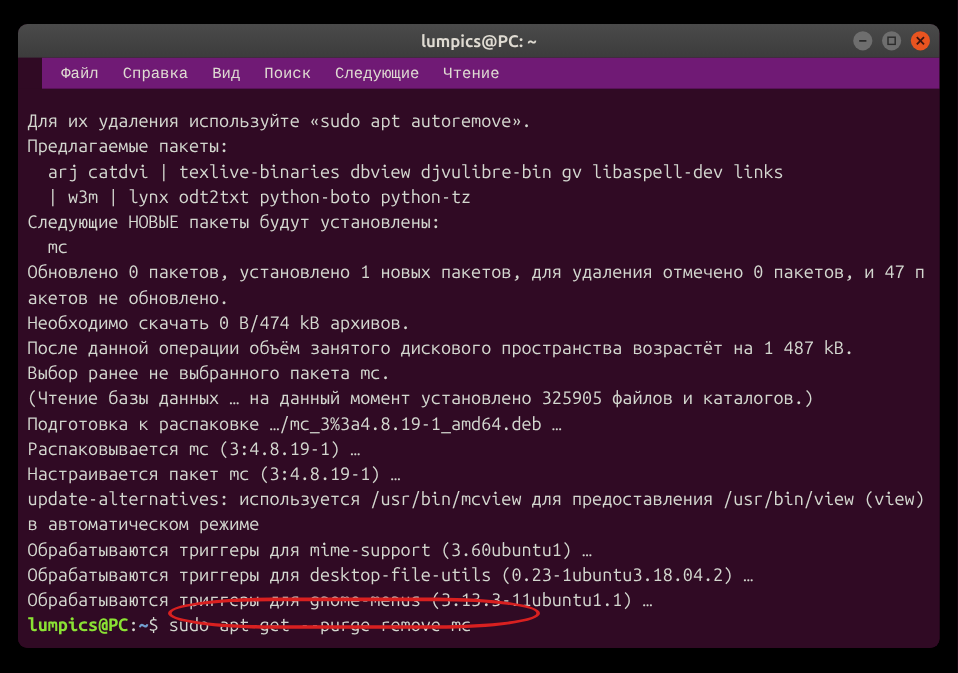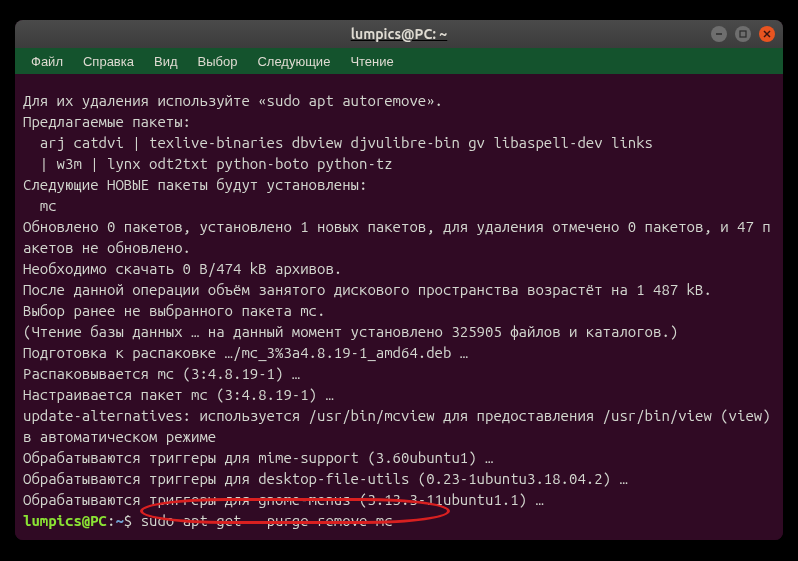--- a/index.html
+++ b/index.html
@@ -23,21 +23,20 @@
       box-shadow: 0 4px 12px rgba(0,0,0,0.5);
     }
     .titlebar {
       background: linear-gradient(to bottom, #4a4a4a, #3c3c3c);
       height: 28px;
       display: flex;
       align-items: center;
       justify-content: center;
       position: relative;
       padding: 0 8px;
-      text-decoration: underline;
     }
     .title {
       color: #dfdbd2;
       font-family: "Ubuntu", sans-serif;
       font-size: 14px;
       font-weight: bold;
     }
     .window-controls {
       position: absolute;
       right: 8px;
@@ -53,27 +52,28 @@
       align-items: center;
       justify-content: center;
       font-size: 10px;
       cursor: pointer;
     }
     .ctrl-min { background: #6e6e6e; }
     .ctrl-max { background: #6e6e6e; }
     .ctrl-close { background: #e95420; }
     .ctrl svg { width: 8px; height: 8px; }
     .menubar {
-      background: #14532d;
+      background: #701a75;
       height: 26px;
       display: flex;
       align-items: center;
       padding: 0 8px;
       gap: 4px;
-      font-family: Liberation Sans, sans-serif;
+      font-family: Liberation Mono, monospace;
+      margin-left: 20px;
     }
     .menu-item {
       color: #dfdbd2;
       font-size: 13px;
       padding: 4px 8px;
       cursor: pointer;
     }
     .terminal-body {
       background: #300a24;
       padding: 16px 8px;
@@ -125,20 +125,20 @@
             <line x1="1" y1="1" x2="7" y2="7" stroke="#3a1410" stroke-width="1.5"></line>
             <line x1="7" y1="1" x2="1" y2="7" stroke="#3a1410" stroke-width="1.5"></line>
           </svg>
       </div>
     </div>
   </div>
   <div class="menubar">
     <span class="menu-item">Файл</span>
     <span class="menu-item">Справка</span>
     <span class="menu-item">Вид</span>
-    <span class="menu-item">Выбор</span>
+    <span class="menu-item">Поиск</span>
     <span class="menu-item">Следующие</span>
     <span class="menu-item">Чтение</span>
   </div>
   <div class="terminal-body"><span class="line">Для их удаления используйте «sudo apt autoremove».</span><span class="line">Предлагаемые пакеты:</span><span class="line">  arj catdvi | texlive-binaries dbview djvulibre-bin gv libaspell-dev links</span><span class="line">  | w3m | lynx odt2txt python-boto python-tz</span><span class="line">Следующие НОВЫЕ пакеты будут установлены:</span><span class="line">  mc</span><span class="line">Обновлено 0 пакетов, установлено 1 новых пакетов, для удаления отмечено 0 пакетов, и 47 пакетов не обновлено.</span><span class="line">Необходимо скачать 0 B/474 kB архивов.</span><span class="line">После данной операции объём занятого дискового пространства возрастёт на 1 487 kB.</span><span class="line">Выбор ранее не выбранного пакета mc.</span><span class="line">(Чтение базы данных … на данный момент установлено 325905 файлов и каталогов.)</span><span class="line">Подготовка к распаковке …/mc_3%3a4.8.19-1_amd64.deb …</span><span class="line">Распаковывается mc (3:4.8.19-1) …</span><span class="line">Настраивается пакет mc (3:4.8.19-1) …</span><span class="line">update-alternatives: используется /usr/bin/mcview для предоставления /usr/bin/view (view) в автоматическом режиме</span><span class="line">Обрабатываются триггеры для mime-support (3.60ubuntu1) …</span><span class="line">Обрабатываются триггеры для desktop-file-utils (0.23-1ubuntu3.18.04.2) …</span><span class="line">Обрабатываются триггеры для gnome-menus (3.13.3-11ubuntu1.1) …</span><span class="command-line"><span class="prompt-user">lumpics@PC</span><span class="prompt-sep">:</span><span class="prompt-path">~</span><span class="prompt-sep">$</span> <span>sudo apt-get --purge remove mc</span></span></div>
 </div>
 
 <div class="highlight-oval"></div>
 
 </body></html>

